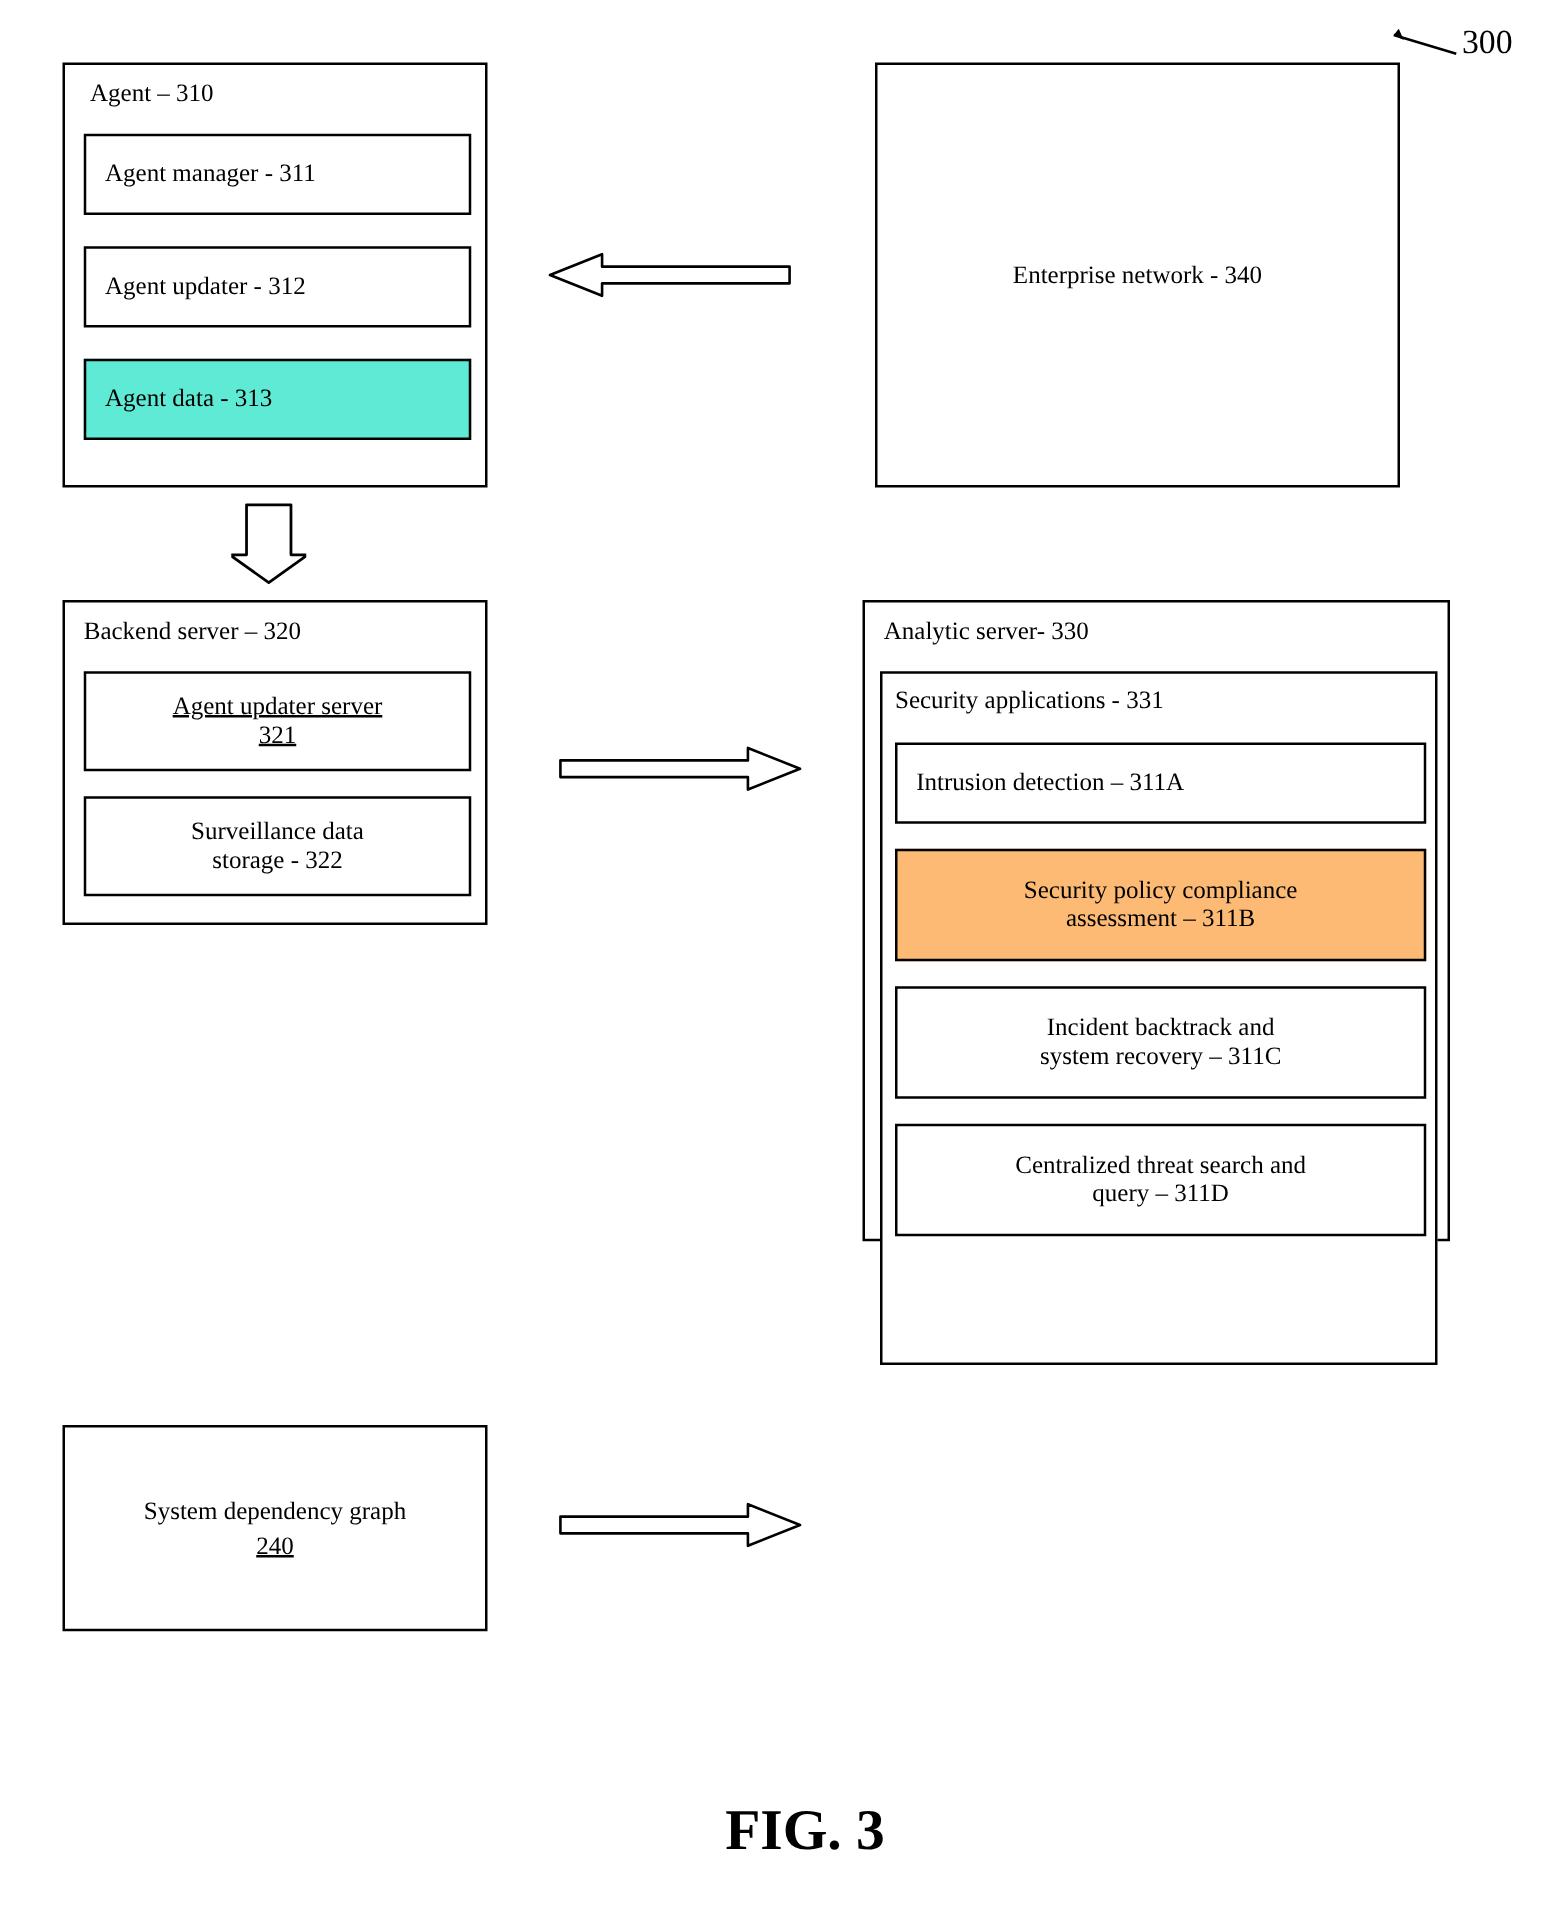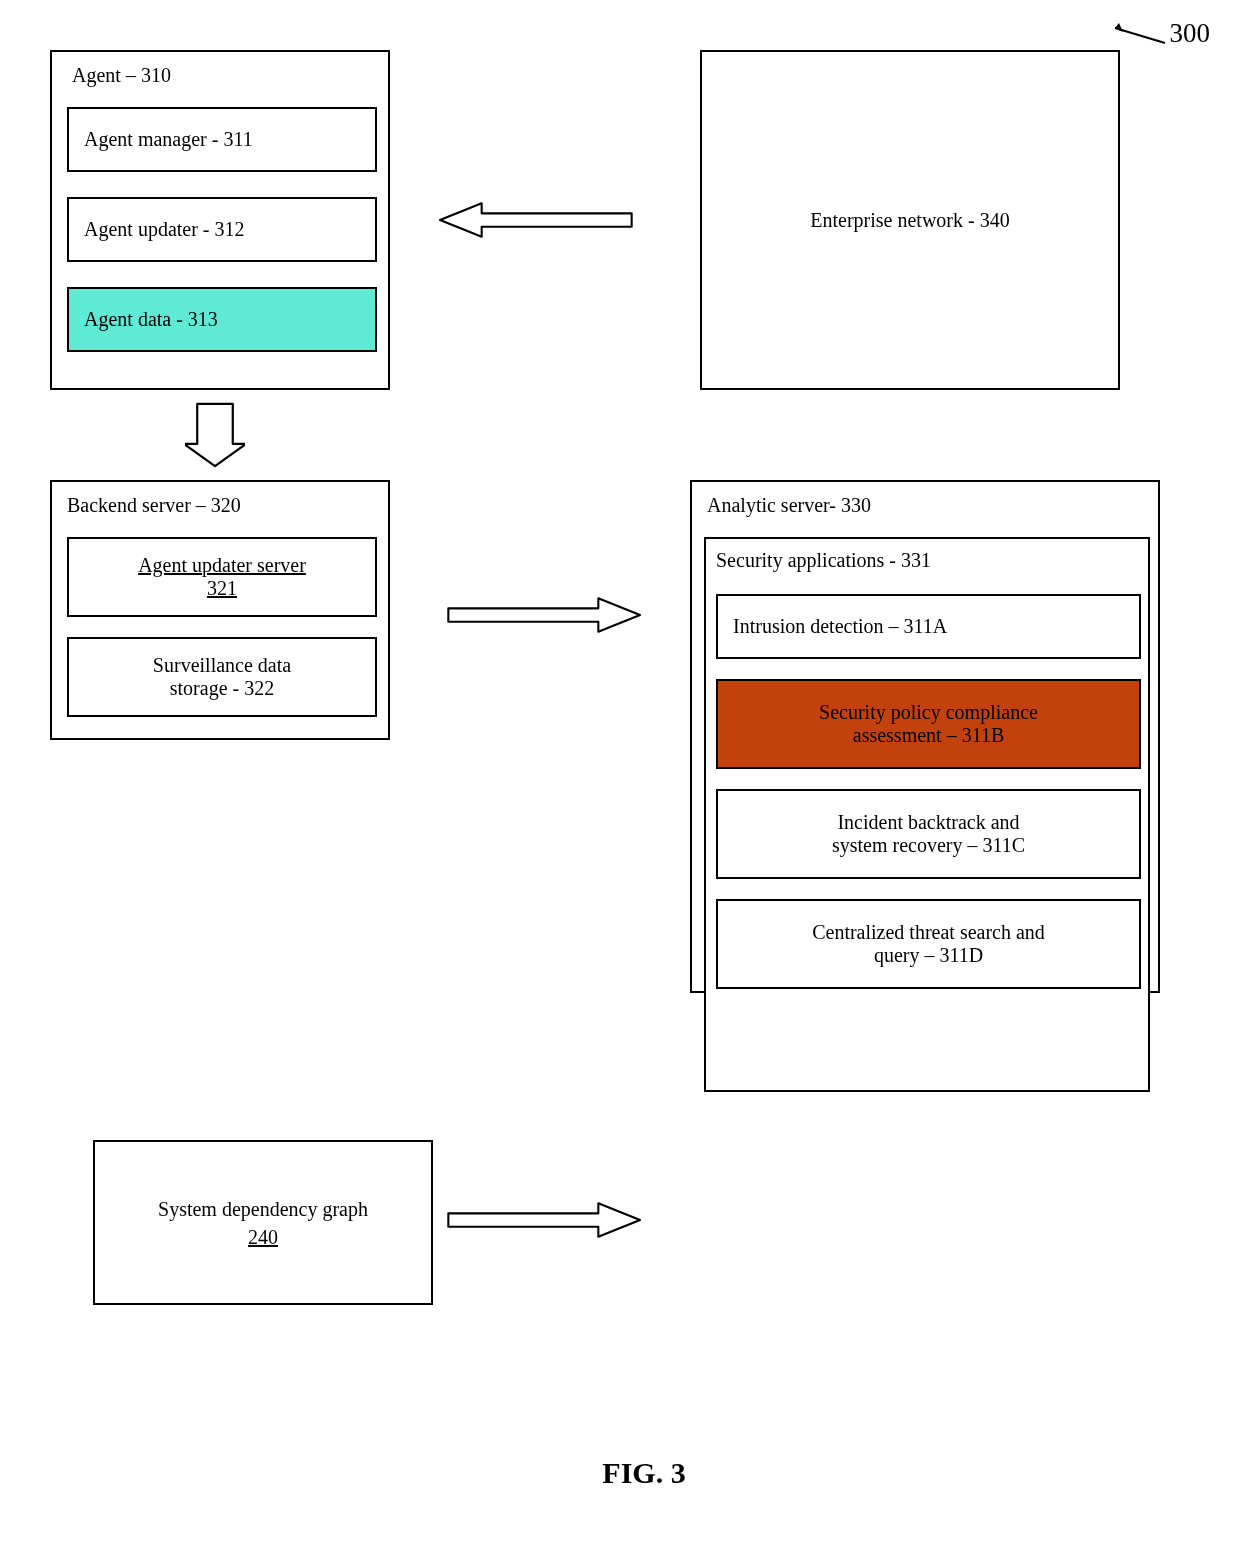--- a/index.html
+++ b/index.html
@@ -231,21 +231,21 @@
       padding-left: 15px;
     }
 
     .box-policy {
       position: absolute;
       top: 140px;
       left: 10px;
       width: 425px;
       height: 90px;
       border: 2px solid #000;
-      background: #c2410c;
+      background: #fdba74;
       display: flex;
       align-items: center;
       justify-content: center;
       text-align: center;
       padding: 5px;
     }
 
     .box-incident {
       position: absolute;
       top: 250px;
@@ -282,21 +282,20 @@
       position: absolute;
       top: 1140px;
       left: 50px;
       width: 340px;
       height: 165px;
       border: 2.5px solid #000;
       background: #fff;
       display: flex;
       align-items: center;
       justify-content: center;
-      margin-left: 43px;
     }
 
     .box-sdg-label {
       font-size: 22px;
       text-align: center;
       line-height: 1.4;
     }
 
     
     .arrow-sdg-to-analytic {
@@ -310,21 +309,21 @@
       justify-content: center;
     }
 
     
     .fig-label {
       position: absolute;
       bottom: 55px;
       left: 0;
       right: 0;
       text-align: center;
-      font-size: 30px;
+      font-size: 46px;
       font-weight: bold;
       padding-left: 48px;
     }
 
     
     .text-normal { font-size: 20px; }
     .text-underline { text-decoration: underline; }
 
     
     svg.arrow-svg {

